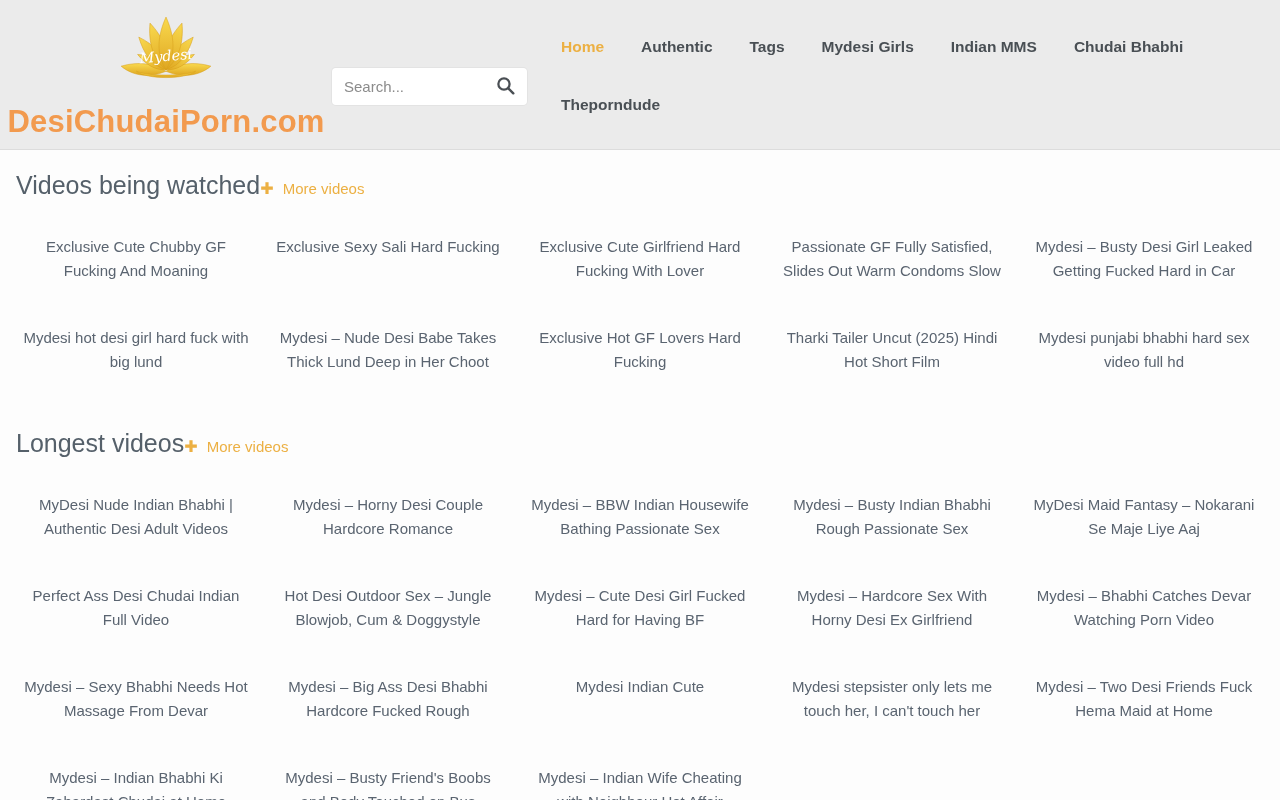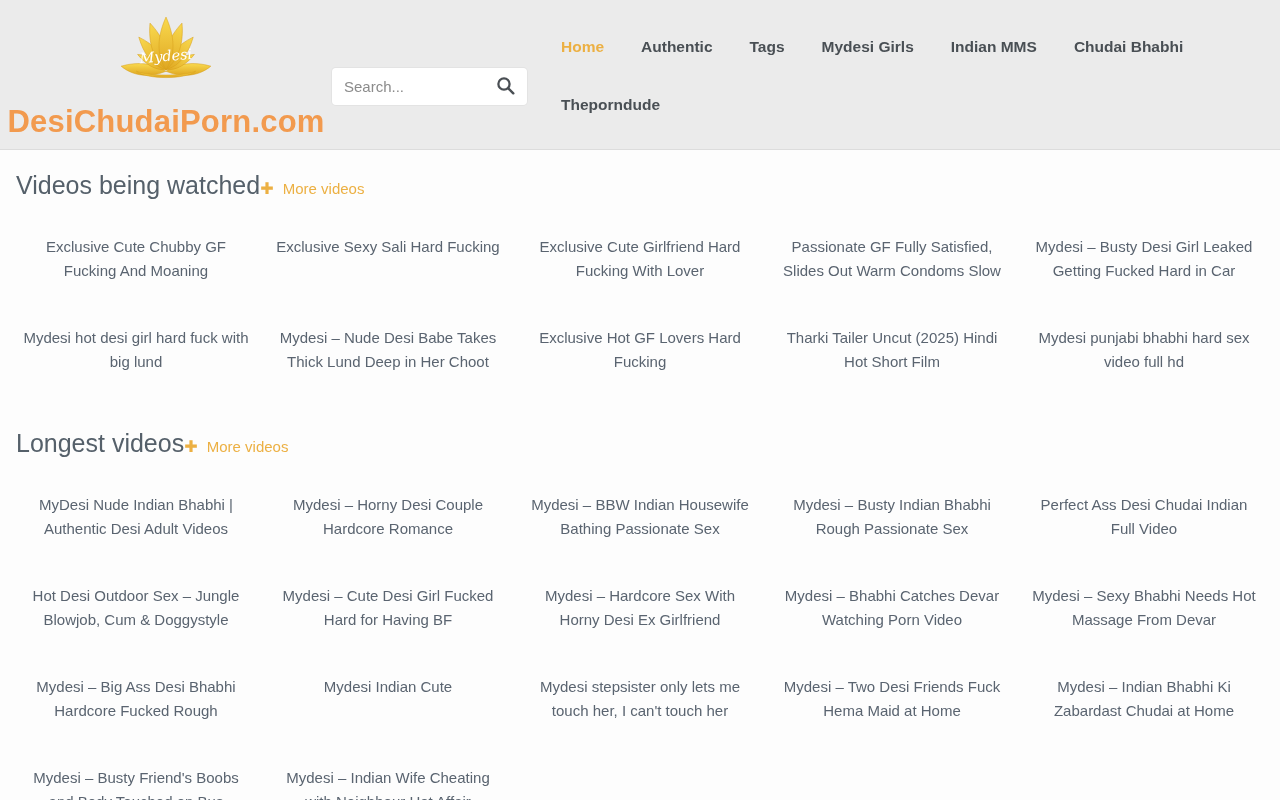--- a/index.html
+++ b/index.html
@@ -246,20 +246,23 @@
         <div class="video-item">
           <a class="video-title">Mydesi – Horny Desi Couple Hardcore Romance</a>
         </div>
         <div class="video-item">
           <a class="video-title">Mydesi – BBW Indian Housewife Bathing Passionate Sex</a>
         </div>
         <div class="video-item">
           <a class="video-title">Mydesi – Busty Indian Bhabhi Rough Passionate Sex</a>
         </div>
         <div class="video-item">
+          <a class="video-title">MyDesi Maid Fantasy – Nokarani Se Maje Liye Aaj</a>
+        </div>
+        <div class="video-item">
           <a class="video-title">Perfect Ass Desi Chudai Indian Full Video</a>
         </div>
         <div class="video-item">
           <a class="video-title">Hot Desi Outdoor Sex – Jungle Blowjob, Cum &amp; Doggystyle</a>
         </div>
         <div class="video-item">
           <a class="video-title">Mydesi – Cute Desi Girl Fucked Hard for Having BF</a>
         </div>
         <div class="video-item">
           <a class="video-title">Mydesi – Hardcore Sex With Horny Desi Ex Girlfriend</a>

